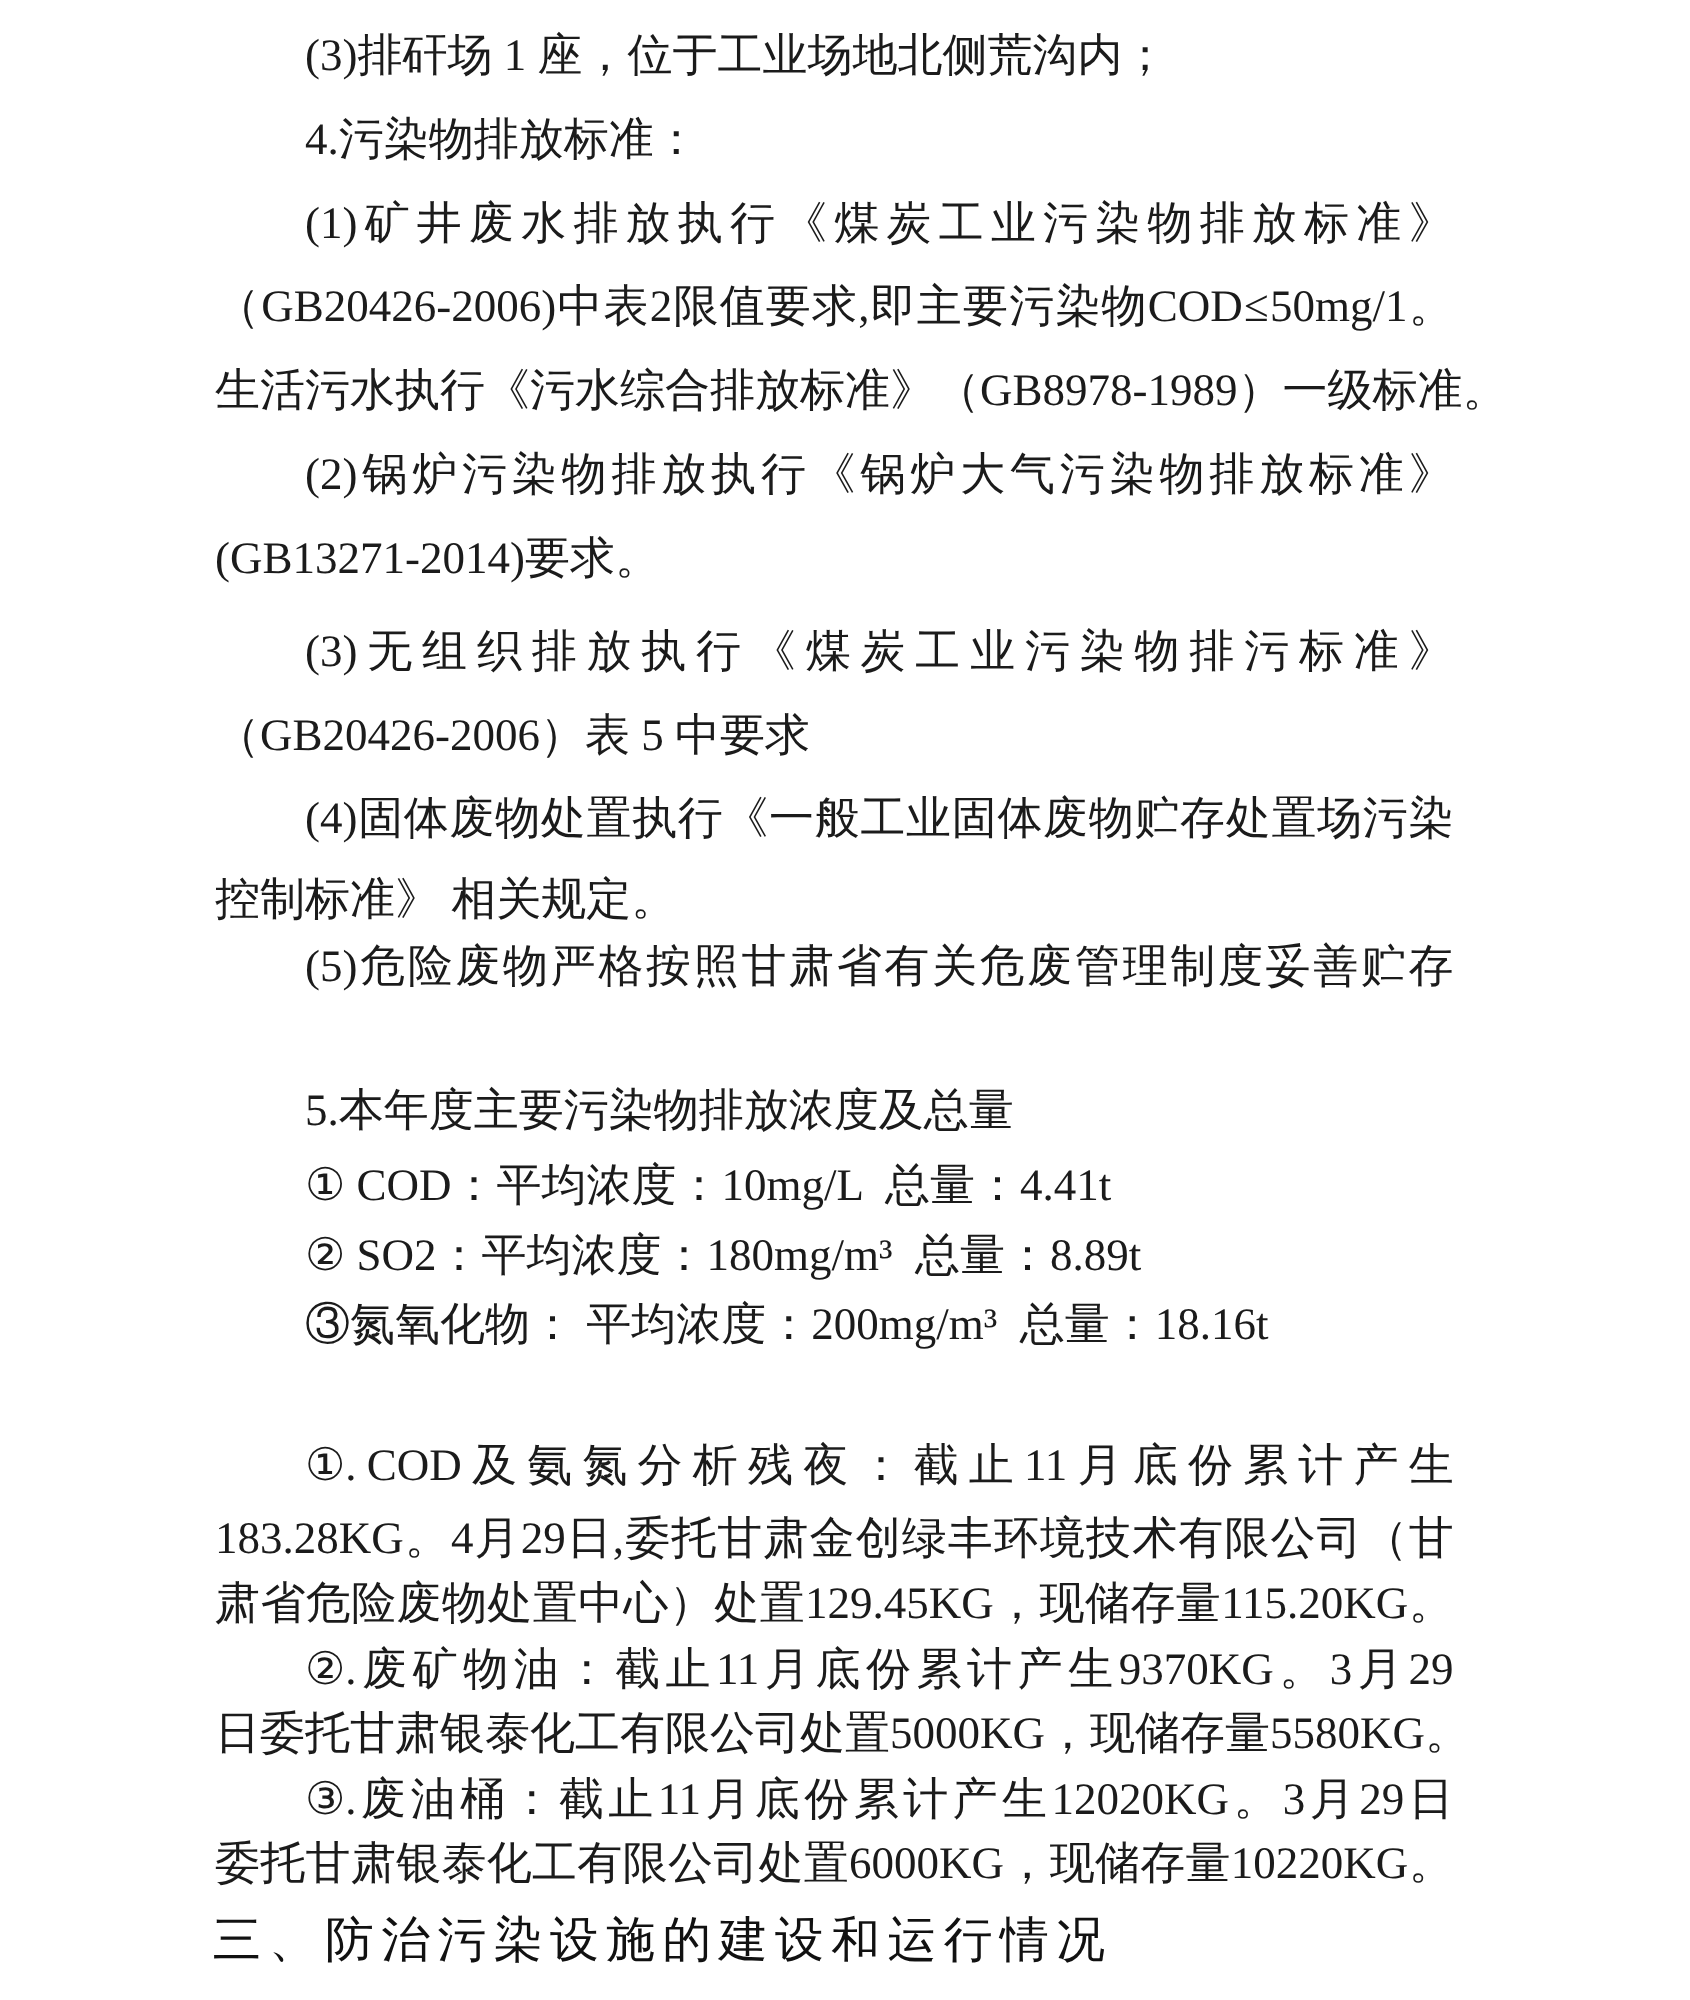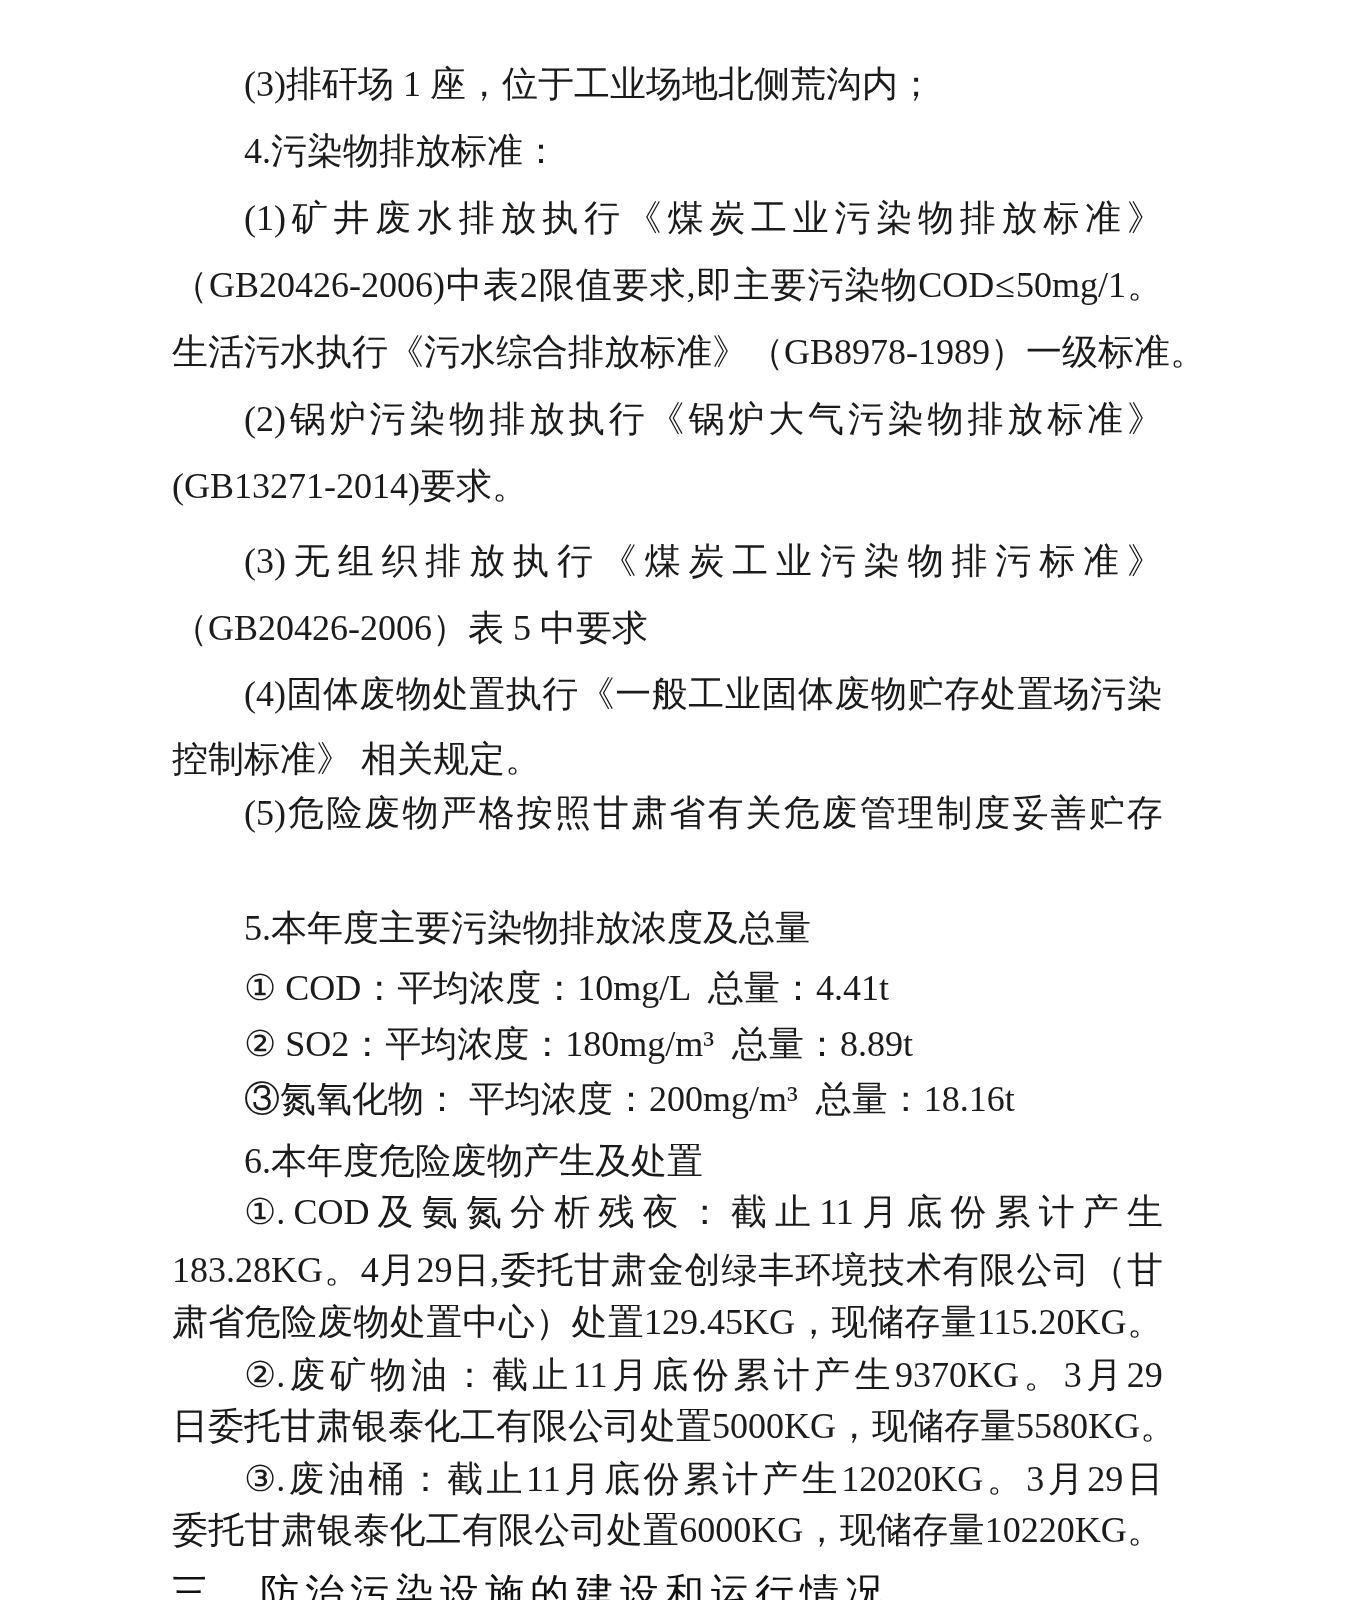--- a/index.html
+++ b/index.html
@@ -22,21 +22,20 @@
   .line {
     position: absolute;
     left: 172px;
     width: 991px;
     box-sizing: border-box;
     font-size: 36px;
     line-height: 44px;
     color: #1b1b1b;
     white-space: pre;
     font-family: "Liberation Serif", "DejaVu Serif", serif;
-    margin-top: 40px;
   }
   .indent {
     padding-left: 72px;
   }
   .stretch {
     display: flex;
     justify-content: space-between;
     white-space: normal;
   }
   .stretch span {
@@ -230,21 +229,20 @@
       <span>度</span>
       <span>妥</span>
       <span>善</span>
       <span>贮</span>
       <span>存</span>
     </div>
   <div class="line indent" style="top:866px">5.本年度主要污染物排放浓度及总量</div>
   <div class="line indent" style="top:926px">① COD：平均浓度：10mg/L  总量：4.41t</div>
   <div class="line indent" style="top:982px">② SO2：平均浓度：180mg/m³  总量：8.89t</div>
   <div class="line indent" style="top:1037px">③氮氧化物： 平均浓度：200mg/m³  总量：18.16t</div>
-  <div class="line indent" style="top:1099px">6.本年度危险废物产生及处置</div>
   <div class="line indent stretch" style="top:1150px">
       <span>①.</span>
       <span>COD</span>
       <span>及</span>
       <span>氨</span>
       <span>氮</span>
       <span>分</span>
       <span>析</span>
       <span>残</span>
       <span>夜</span>

